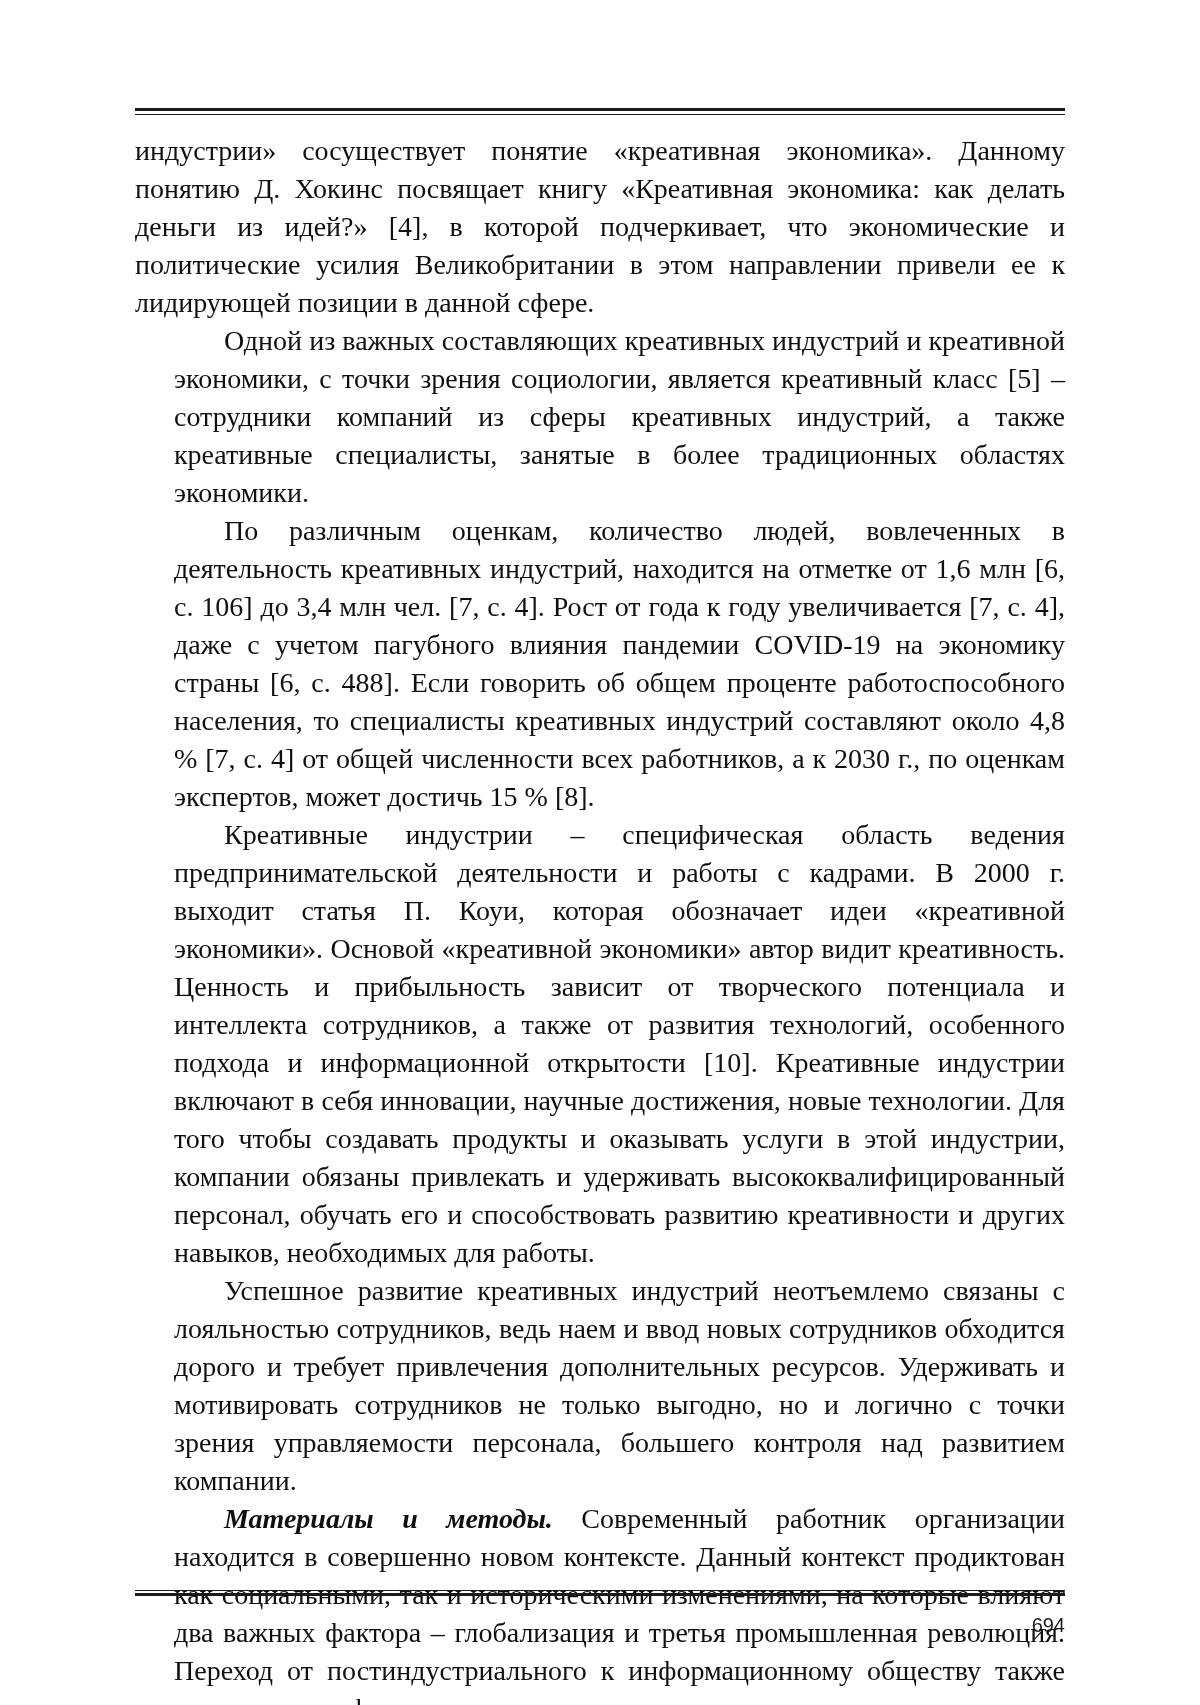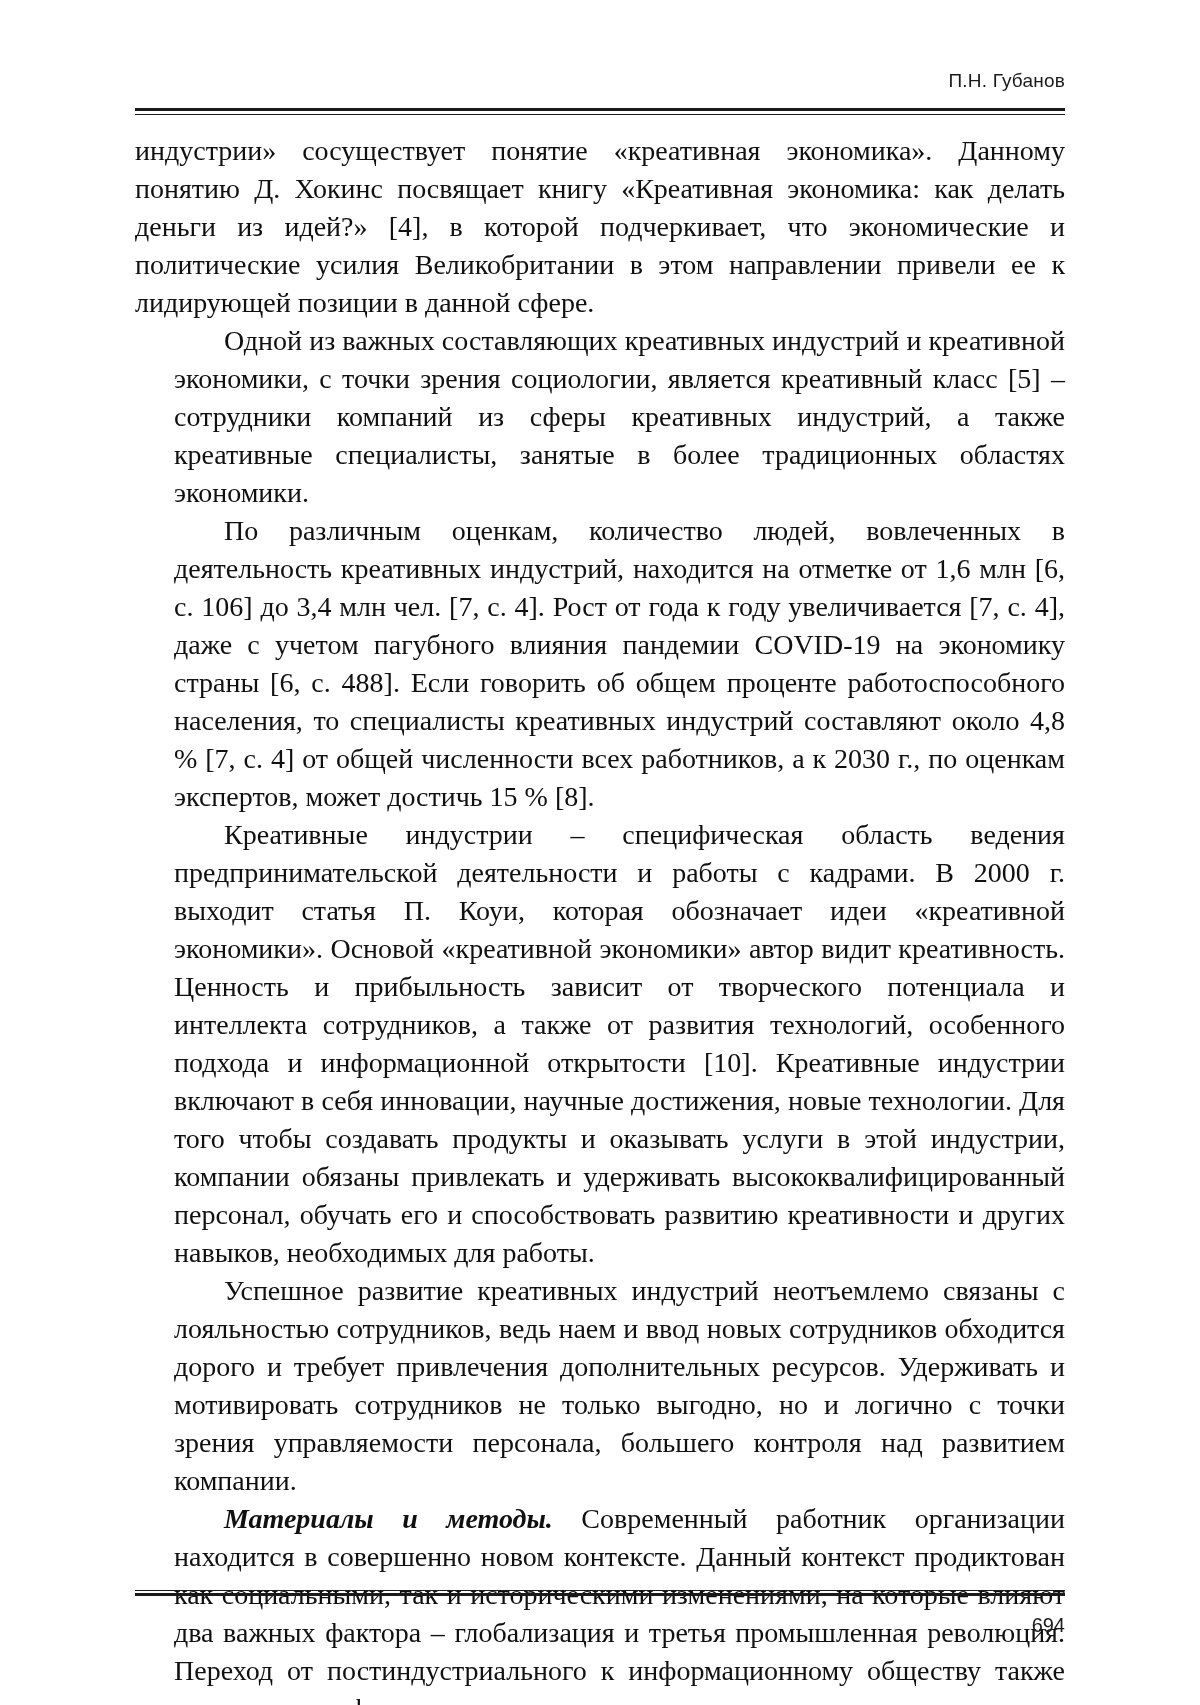--- a/index.html
+++ b/index.html
@@ -97,23 +97,20 @@
     font-family: "Liberation Sans", sans-serif;
     font-size: 20px;
     color: #1a1a1a;
   }
 </style>
 </head>
 <body>
 
 <div class="page">
 
-  <div class="header">
-    <span>П.Н. Губанов</span>
-  </div>
 
   <div class="rule-top"></div>
 
   <div class="body-block">
     <p>индустрии» сосуществует понятие «креативная экономика». Данному понятию Д. Хокинс посвящает книгу «Креативная экономика: как делать деньги из идей?» [4], в которой подчеркивает, что экономические и политические усилия Великобритании в этом направлении привели ее к лидирующей позиции в данной сфере.</p>
     <p class="indent">Одной из важных составляющих креативных индустрий и креативной экономики, с точки зрения социологии, является креативный класс [5] – сотрудники компаний из сферы креативных индустрий, а также креативные специалисты, занятые в более традиционных областях экономики.</p>
     <p class="indent">По различным оценкам, количество людей, вовлеченных в деятельность креативных индустрий, находится на отметке от 1,6 млн [6, с. 106] до 3,4 млн чел. [7, с. 4]. Рост от года к году увеличивается [7, с. 4], даже с учетом пагубного влияния пандемии COVID-19 на экономику страны [6, с. 488]. Если говорить об общем проценте работоспособного населения, то специалисты креативных индустрий составляют около 4,8 % [7, с. 4] от общей численности всех работников, а к 2030 г., по оценкам экспертов, может достичь 15 % [8].</p>
     <p class="indent">Креативные индустрии – специфическая область ведения предпринимательской деятельности и работы с кадрами. В 2000 г. выходит статья П. Коуи, которая обозначает идеи «креативной экономики». Основой «креативной экономики» автор видит креативность. Ценность и прибыльность зависит от творческого потенциала и интеллекта сотрудников, а также от развития технологий, особенного подхода и информационной открытости [10]. Креативные индустрии включают в себя инновации, научные достижения, новые технологии. Для того чтобы создавать продукты и оказывать услуги в этой индустрии, компании обязаны привлекать и удерживать высококвалифицированный персонал, обучать его и способствовать развитию креативности и других навыков, необходимых для работы.</p>
     <p class="indent">Успешное развитие креативных индустрий неотъемлемо связаны с лояльностью сотрудников, ведь наем и ввод новых сотрудников обходится дорого и требует привлечения дополнительных ресурсов. Удерживать и мотивировать сотрудников не только выгодно, но и логично с точки зрения управляемости персонала, большего контроля над развитием компании.</p>
     <p class="indent"><span class="lead-italic">Материалы и методы.</span><span> Современный работник организации находится в совершенно новом контексте. Данный контекст продиктован как социальными, так и историческими изменениями, на которые влияют два важных фактора – глобализация и третья промышленная революция. Переход от постиндустриального к информационному обществу также создает новые формы коммуникации,</span></p>

